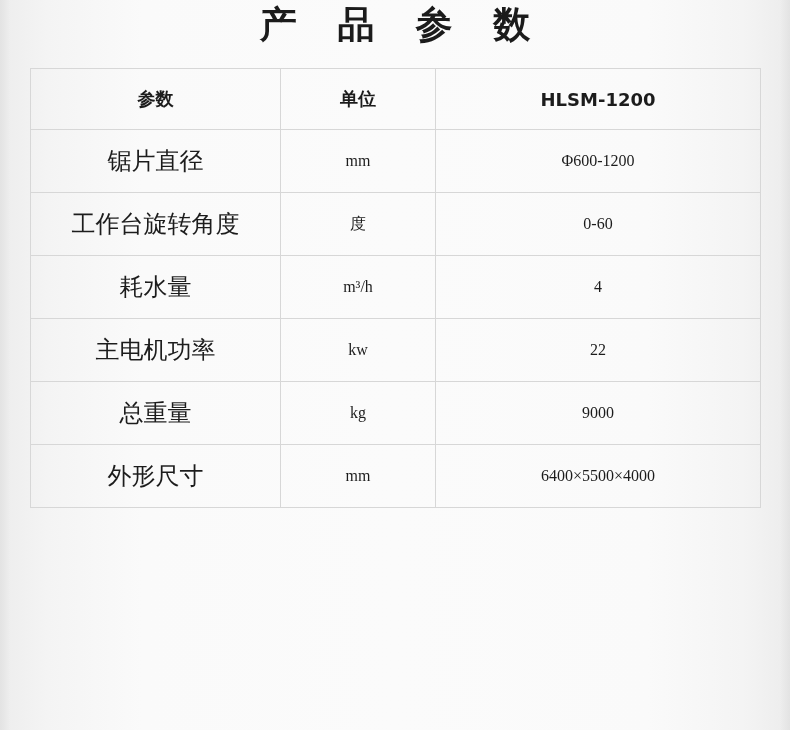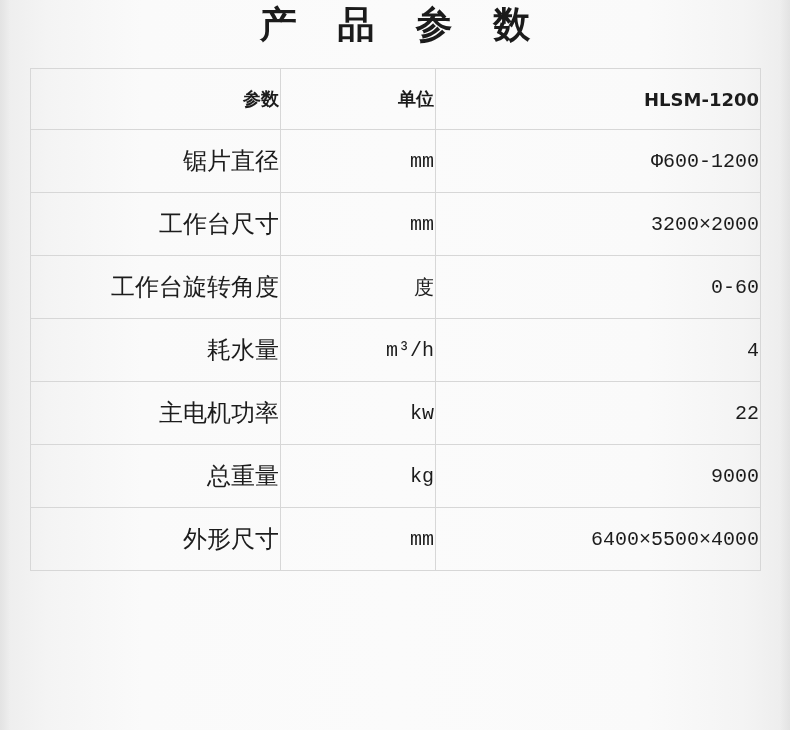--- a/index.html
+++ b/index.html
@@ -53,38 +53,38 @@
   }
   table.spec {
     border-collapse: collapse;
     width: 730px;
     table-layout: fixed;
     background: transparent;
   }
   table.spec th, table.spec td {
     border: 1px solid #d7d7d7;
     height: 60px;
-    text-align: right;
+    text-align: center;
     vertical-align: middle;
     color: #1c1c1c;
     font-size: 17px;
     font-family: "DejaVu Sans", "Liberation Sans", sans-serif;
   }
   table.spec thead th {
     font-weight: bold;
     font-size: 18px;
     height: 58px;
   }
   table.spec tbody td.param {
     font-size: 24px;
   }
   table.spec tbody td.unit,
   table.spec tbody td.value {
-    font-size: 20px;
-    font-family: Liberation Mono, monospace;
+    font-size: 16px;
+    font-family: Liberation Serif, serif;
   }
   .col-param { width: 250px; }
   .col-unit  { width: 155px; }
   .col-value { width: 325px; }
 </style>
 </head>
 <body>
 
 <div class="page">
 
@@ -104,25 +104,20 @@
           <th>HLSM-1200</th>
         </tr>
       </thead>
       <tbody>
         <tr>
           <td class="param">锯片直径</td>
           <td class="unit">mm</td>
           <td class="value">Φ600-1200</td>
         </tr>
         <tr>
-          <td class="param">工作台尺寸</td>
-          <td class="unit">mm</td>
-          <td class="value">3200×2000</td>
-        </tr>
-        <tr>
           <td class="param">工作台旋转角度</td>
           <td class="unit">度</td>
           <td class="value">0-60</td>
         </tr>
         <tr>
           <td class="param">耗水量</td>
           <td class="unit">m³/h</td>
           <td class="value">4</td>
         </tr>
         <tr>

